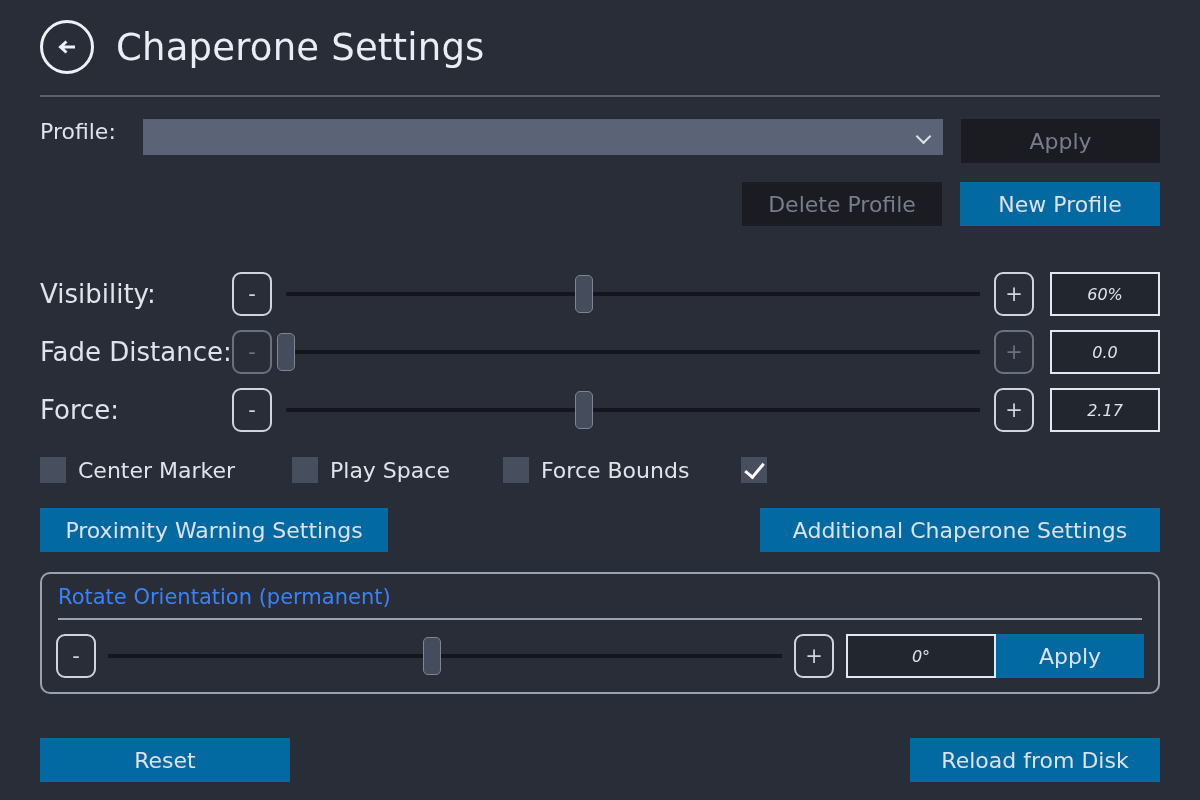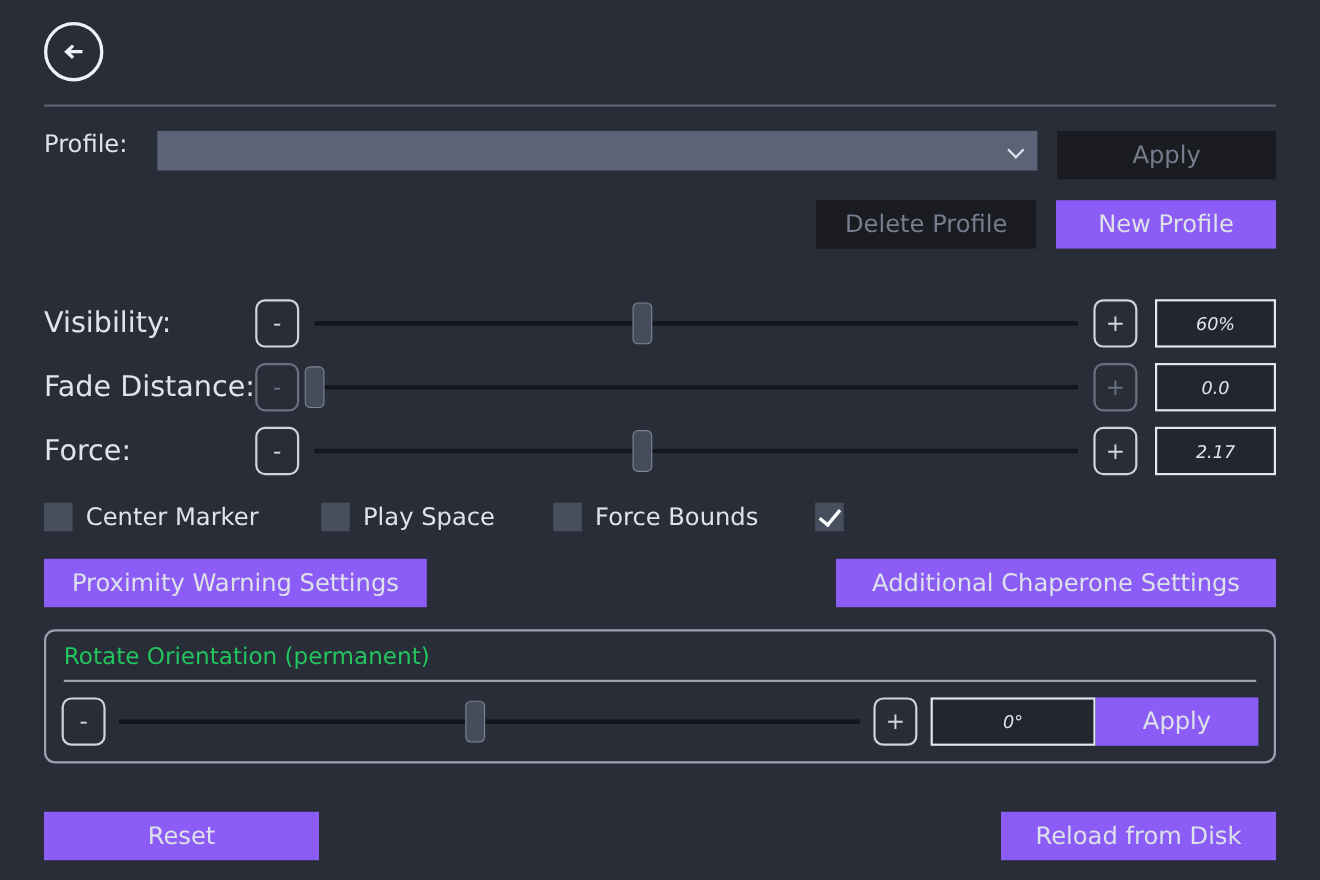--- a/index.html
+++ b/index.html
@@ -99,21 +99,21 @@
     width: 9px; height: 9px;
     border-right: 2px solid #dfe3ea;
     border-bottom: 2px solid #dfe3ea;
     transform: rotate(45deg);
   }
 
   .btn {
     font-family: "DejaVu Sans", "Liberation Sans", sans-serif;
     font-size: 22px;
     color: #dde1e9;
-    background: #8b5cf6;
+    background: #0369a1;
     border: none;
     height: 44px;
     display: flex;
     align-items: center;
     justify-content: center;
     cursor: pointer;
     white-space: nowrap;
   }
   .btn.disabled {
     background: #1a1c22;
@@ -252,21 +252,21 @@
 
   
   .groupbox {
     margin-top: 20px;
     border: 2px solid #9aa1af;
     border-radius: 10px;
     padding: 10px 14px 14px 14px;
   }
   .groupbox-title {
     font-size: 21px;
-    color: #22c55e;
+    color: #3b82f6;
     padding: 1px 0 9px 2px;
   }
   .groupbox-rule {
     height: 2px;
     background: #9aa1af;
     margin: 0 2px 14px 2px;
   }
   .rot-row { display: flex; align-items: center; }
   .rot-slider { margin: 0 12px; }
   .rot-value {
@@ -296,20 +296,21 @@
 <div class="page">
 
   <div class="header">
     <div class="back-btn">
       <span>
         <svg width="28" height="28" viewBox="0 0 28 28">
           <path d="M22 14 H8 M13.5 8.5 L7.5 14 L13.5 19.5" stroke="#eef1f6" stroke-width="3" fill="none" stroke-linecap="butt" stroke-linejoin="miter"></path>
         </svg>
       </span>
     </div>
+    <div class="page-title">Chaperone Settings</div>
   </div>
   <div class="header-rule"></div>
 
   <div class="profile-row">
     <div class="profile-label">Profile:</div>
     <div class="profile-select">
       <span class="sel-value"></span>
       <span class="chev"></span>
     </div>
     <div class="btn btn-apply-profile disabled">Apply</div>

